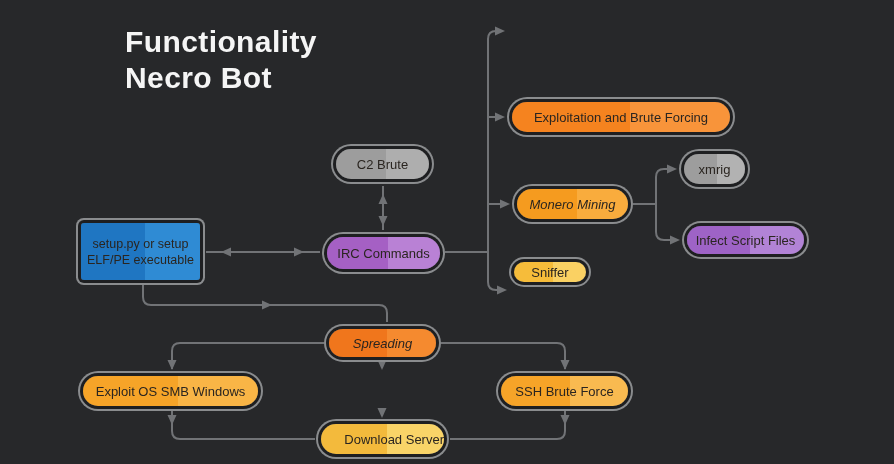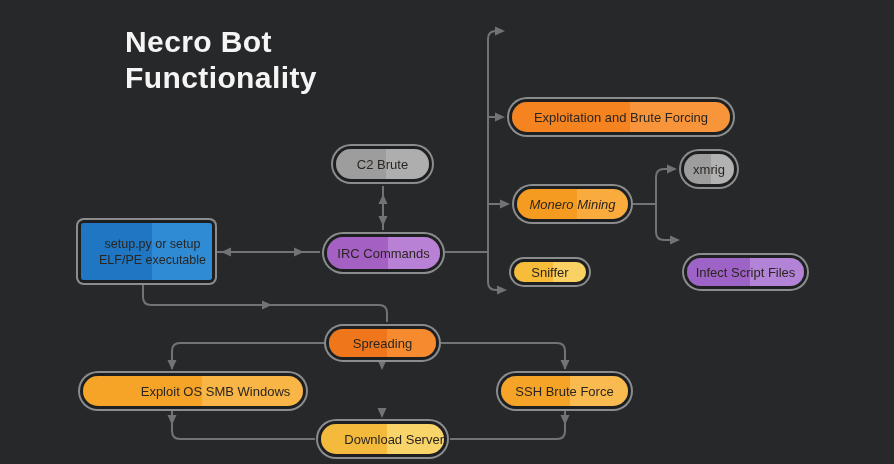--- a/index.html
+++ b/index.html
@@ -23,21 +23,21 @@
     position:absolute;
     display:flex;flex-direction:column;align-items:center;justify-content:center;
     background:linear-gradient(90deg, var(--c1) 0%, var(--c1) 54%, var(--c2) 54%, var(--c2) 100%);
     box-shadow:0 0 0 3px #1e1f21, 0 0 0 5px #8a8c8e;
     color:#2a2520;
     font-size:13px;
     white-space:nowrap;
     text-align:center;
   }
   .pill{border-radius:999px;}
-  .rect{border-radius:3px;font-size:12.5px;line-height:16px;padding-left:12px;}
+  .rect{border-radius:3px;font-size:12.5px;line-height:16px;}
   .connector-layer{position:absolute;left:0;top:0;}
   .connector-layer path{stroke:var(--line,#717376);stroke-width:2;fill:none;}
   .connector-layer polygon{fill:var(--line,#717376);stroke:none;}
 </style>
 </head>
 <body>
 
 <div class="canvas" style="--bg: #27282a; --line: #717376;">
 
   <svg class="connector-layer" width="894" height="464" viewBox="0 0 894 464">
@@ -104,22 +104,22 @@
       <polygon points="382,418 377.5,408 386.5,408"></polygon>
     </g>
 
     <g>
       <path d="M565,411 L565,431 Q565,439 557,439 L450,439"></path>
       <polygon points="565,425 560.5,415 569.5,415"></polygon>
     </g>
   </svg>
 
   <div class="title">
+    <span>Functionality</span>
     <span>Necro Bot</span>
-    <span>Functionality</span>
   </div>
 
   <div class="node rect" style="left: 81px; top: 223px; width: 119px; height: 57px; --c1: #1f76c2; --c2: #2f8bd4;">
     <span>setup.py or setup</span>
     <span>ELF/PE executable</span>
   </div>
 
   <div class="node pill" style="left: 336px; top: 149px; width: 93px; height: 30px; --c1: #9d9d9d; --c2: #aeaeae;">
     <span>C2 Brute</span>
   </div>
@@ -130,37 +130,37 @@
 
 
   <div class="node pill" style="left: 512px; top: 102px; width: 218px; height: 30px; --c1: #f5831f; --c2: #f8943a;">
     <span>Exploitation and Brute Forcing</span>
   </div>
 
   <div class="node pill" style="left: 517px; top: 189px; width: 111px; height: 30px; font-style: italic; --c1: #f59b1f; --c2: #f9ac3d;">
     <span>Monero Mining</span>
   </div>
 
-  <div class="node pill" style="left: 684px; top: 154px; width: 50px; height: 30px; --c1: #9d9d9d; --c2: #b2b2b2;">
+  <div class="node pill" style="left: 684px; top: 154px; width: 61px; height: 30px; --c1: #9d9d9d; --c2: #b2b2b2;">
     <span>xmrig</span>
   </div>
 
-  <div class="node pill" style="left: 687px; top: 226px; width: 117px; height: 28px; margin-top: 32px; --c1: #9e63c6; --c2: #b283d6;">
+  <div class="node pill" style="left: 687px; top: 226px; width: 117px; height: 28px; --c1: #9e63c6; --c2: #b283d6;">
     <span>Infect Script Files</span>
   </div>
 
   <div class="node pill" style="left: 514px; top: 262px; width: 72px; height: 20px; --c1: #f6bc3a; --c2: #fad163;">
     <span>Sniffer</span>
   </div>
 
-  <div class="node pill" style="left: 329px; top: 329px; width: 107px; height: 28px; --c1: #f0761c; --c2: #f58a2f;">
+  <div class="node pill" style="left: 329px; top: 329px; width: 107px; height: 28px; font-style: italic; --c1: #f0761c; --c2: #f58a2f;">
     <span>Spreading</span>
   </div>
 
-  <div class="node pill" style="left: 83px; top: 376px; width: 175px; height: 30px; padding-left: 45px; --c1: #f6a428; --c2: #f9b546;">
+  <div class="node pill" style="left: 83px; top: 376px; width: 175px; height: 30px; --c1: #f6a428; --c2: #f9b546;">
     <span>Exploit OS SMB Windows</span>
   </div>
 
 
   <div class="node pill" style="left: 501px; top: 376px; width: 127px; height: 30px; --c1: #f6a428; --c2: #f9ba50;">
     <span>SSH Brute Force</span>
   </div>
 
   <div class="node pill" style="left: 321px; top: 424px; width: 123px; height: 30px; align-items: flex-end; --c1: #f3ba3c; --c2: #f9d468;">
     <span>Download Server</span>

